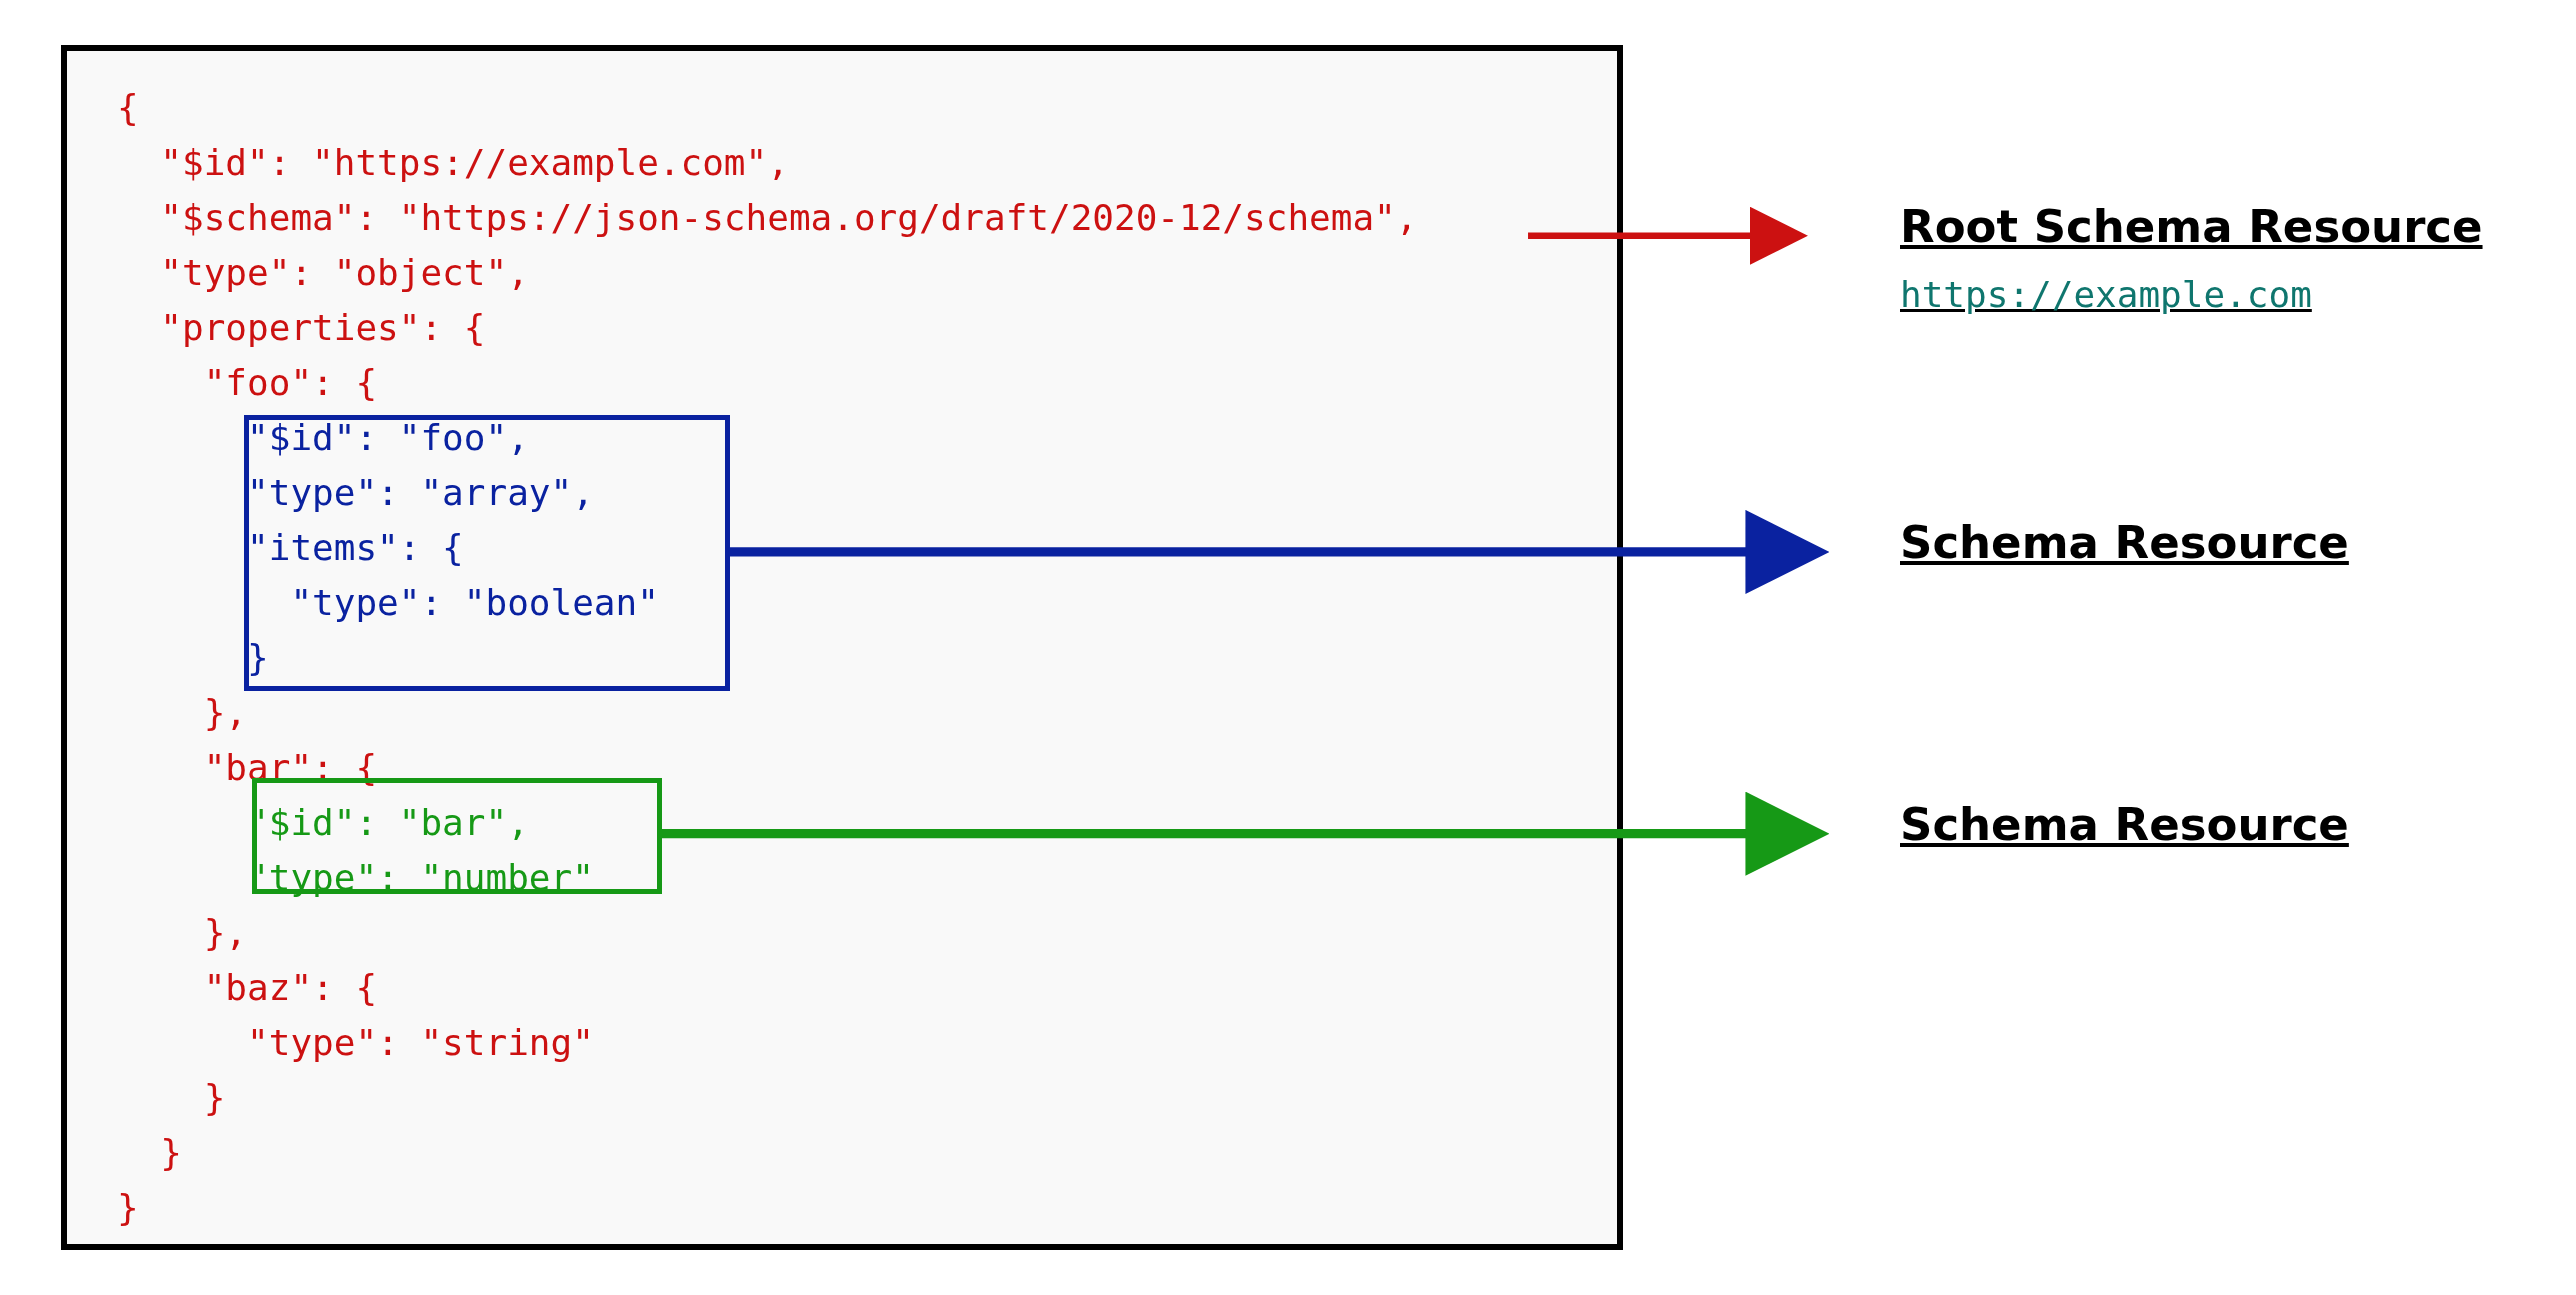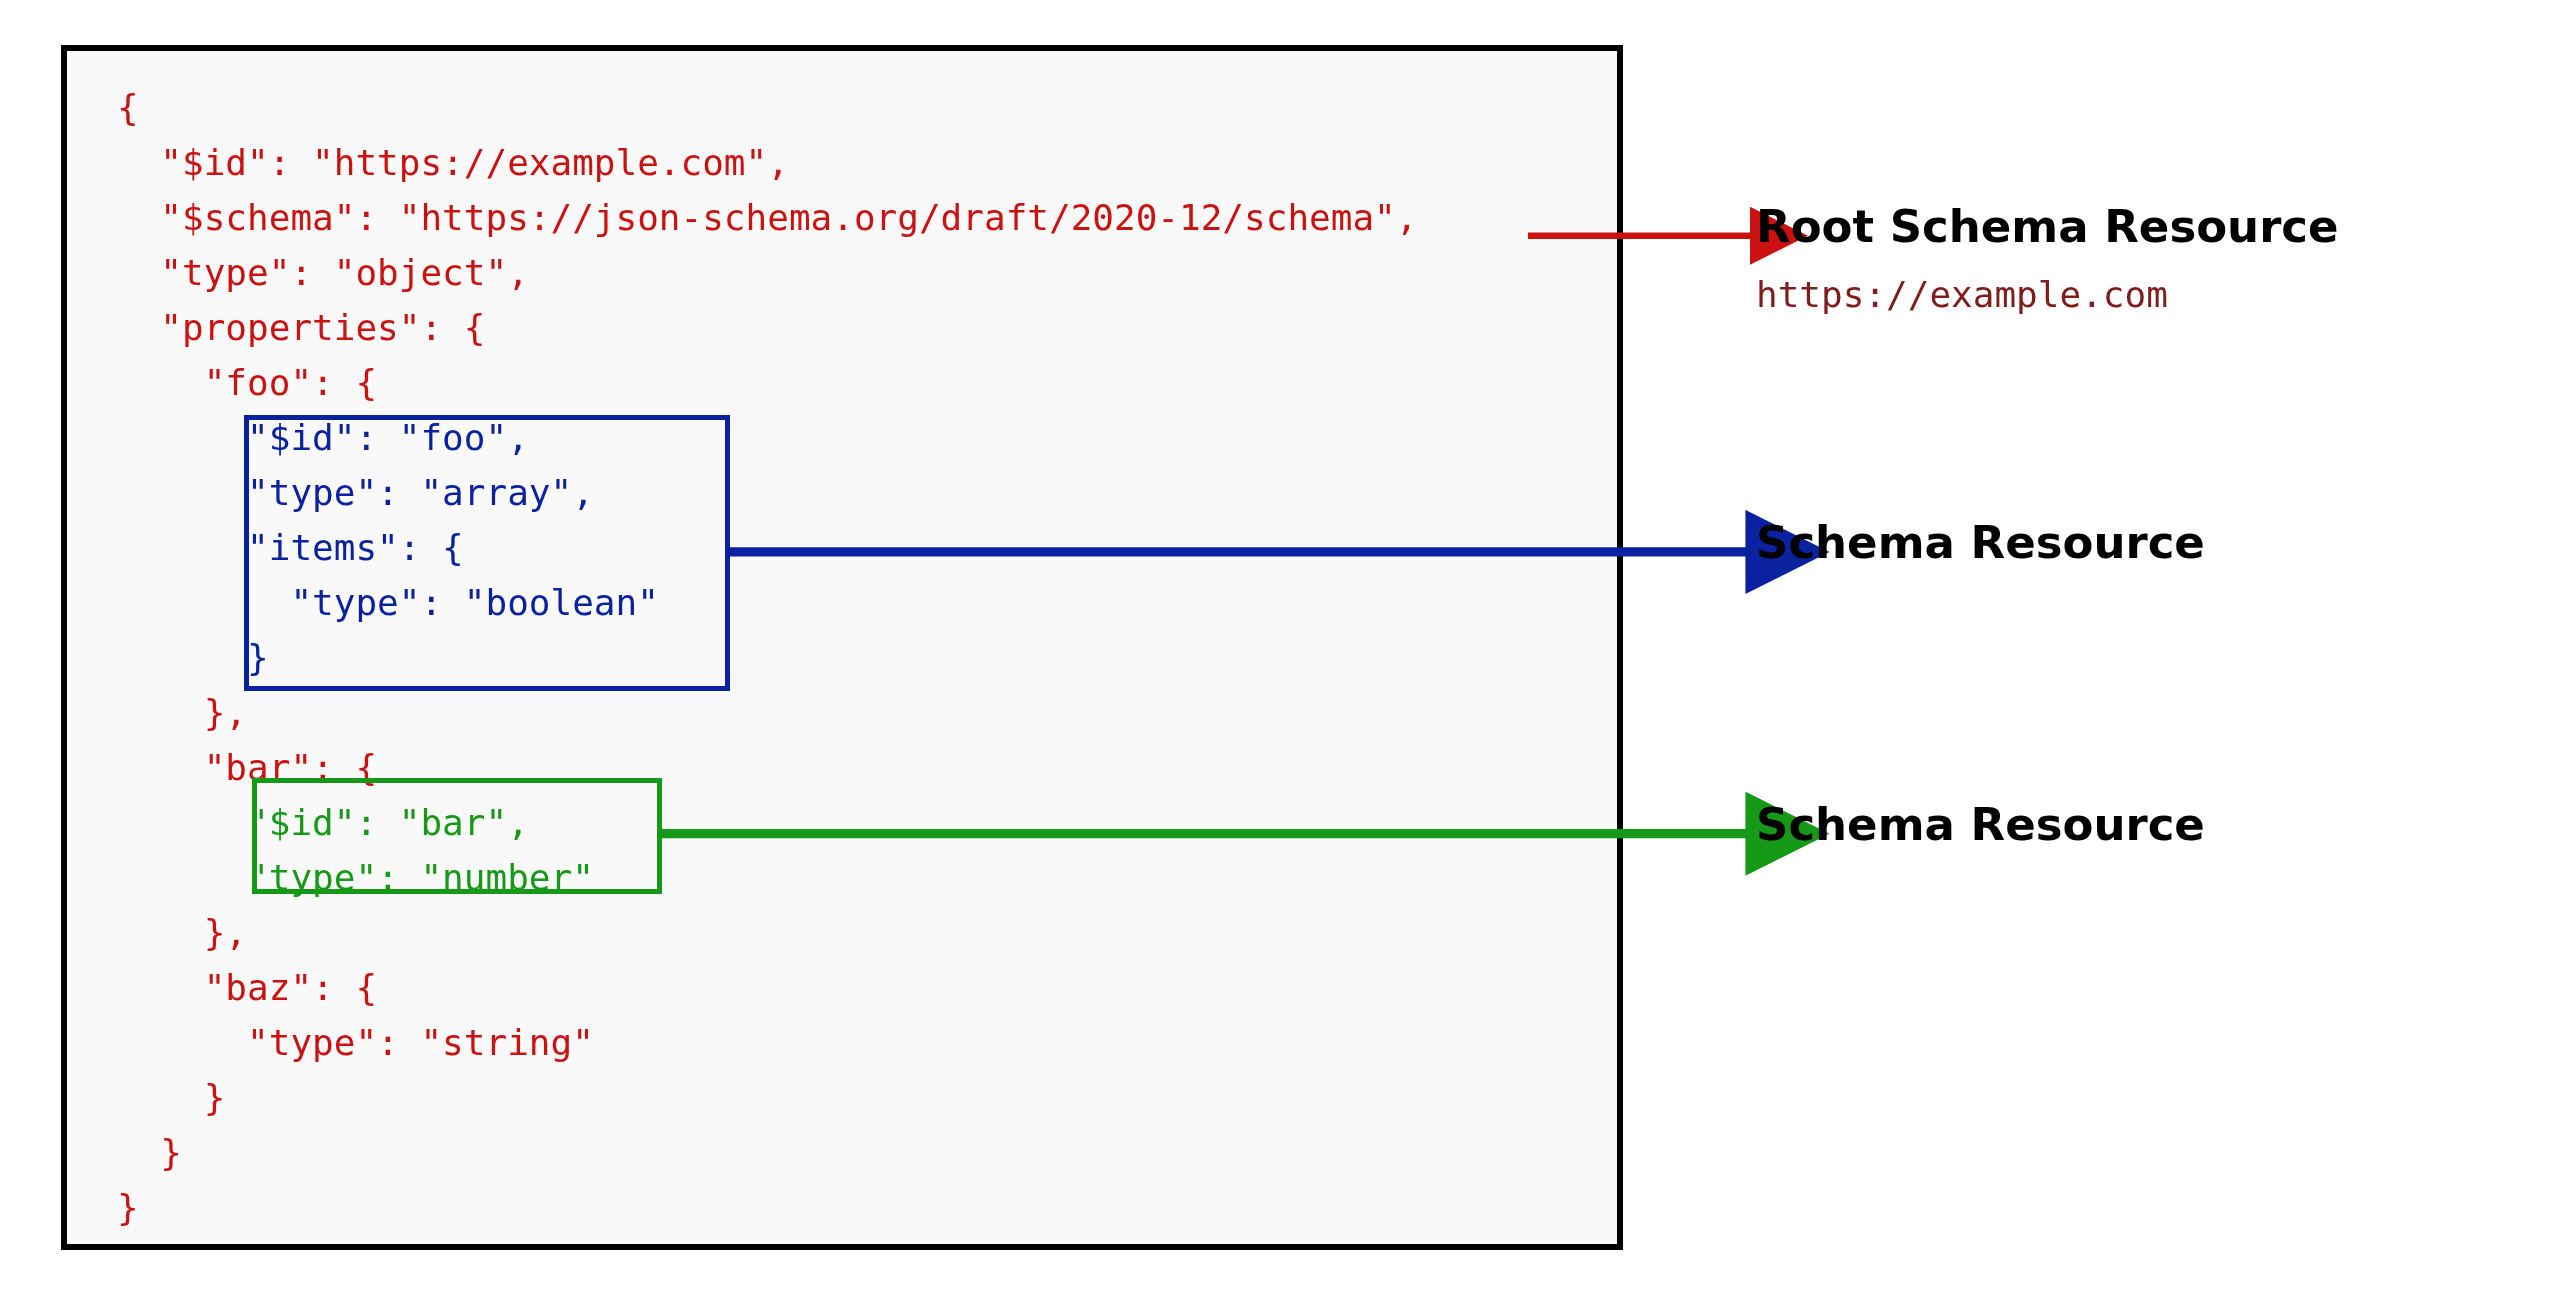--- a/index.html
+++ b/index.html
@@ -77,34 +77,35 @@
     left: 0;
     top: 0;
     width: 2576px;
     height: 1295px;
     pointer-events: none;
   }
 
   
   .annotation {
     position: absolute;
-    left: 1756px;
+    left: 1900px;
+    text-decoration: underline;
   }
   .annot-title {
     font-family: "DejaVu Sans", sans-serif;
     font-weight: bold;
     font-size: 45px;
     color: #000000;
     line-height: 1.05;
     white-space: nowrap;
   }
   .annot-url {
     font-family: "DejaVu Sans Mono", monospace;
     font-size: 36px;
-    color: #7f1d1d;
+    color: #0f766e;
     line-height: 1.05;
     margin-top: 26px;
     white-space: nowrap;
   }
   #annot-root { top: 203px; }
   #annot-foo  { top: 519px; }
   #annot-bar  { top: 801px; }
 </style>
 </head>
 <body>

